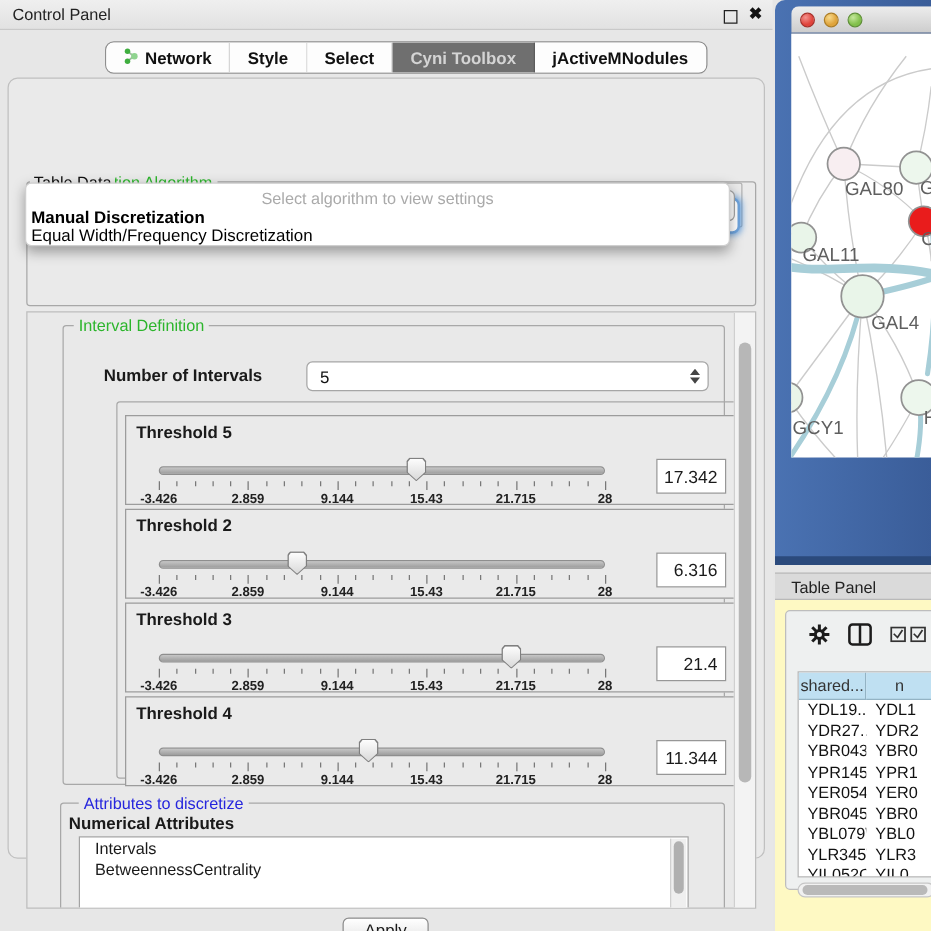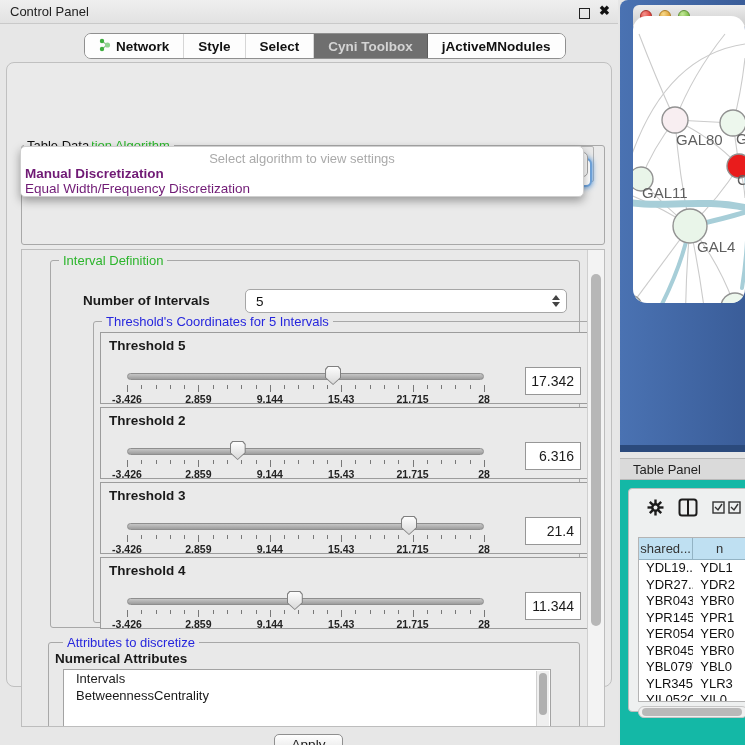--- a/index.html
+++ b/index.html
@@ -44,21 +44,21 @@
   .spin { width:20px; display:flex; flex-direction:column; align-items:center; justify-content:center; gap:2px; }
   .spin i { width:0; height:0; border-left:4px solid transparent; border-right:4px solid transparent; display:block; }
   .spin .up { border-bottom:5px solid #444; }
   .spin .dn { border-top:5px solid #444; }
   #table-combo { left:10px; top:6px; width:556px; height:25px; position:absolute; }
 
   
   #algo-popup { left:13px; top:83px; width:564px; height:51px; background:#fff; border:1px solid #cfcfcf;
     border-radius:5px; box-shadow:0 4px 10px rgba(0,0,0,.35); z-index:50; }
   #popup-hint { left:0; right:0; top:4px; text-align:center; color:#aaa; font-size:13px; position:absolute; }
-  .popup-item { position:absolute; left:4px; font-size:13.5px; color:#701a75; white-space:nowrap; }
+  .popup-item { position:absolute; left:4px; font-size:13.5px; color:#000000; white-space:nowrap; }
   #popup-item-0 { top:19px; font-weight:bold; }
   #popup-item-1 { top:34px; }
 
   
   #scroll-pane { left:14px; top:186px; width:584px; height:478px; background:#e9e9e9;
     border:1px solid #bdbdbd; overflow:hidden; }
   #v-scrollbar { position:absolute; right:0; top:0; width:17px; height:478px; background:#f3f3f3;
     border-left:1px solid #cfcfcf; }
   #v-thumb { position:absolute; left:3px; top:24px; width:10px; height:352px; background:#b7b7b7; border-radius:6px; }
 
@@ -101,27 +101,27 @@
 
   
   #net-window { left:620px; top:0; width:125px; height:452px;
     background:linear-gradient(90deg,#4a72b2,#3a5d99); border-top-left-radius:8px; }
   #net-titlebar { position:absolute; left:13px; top:5px; right:0; height:22px;
     background:linear-gradient(#ededed,#cdcdcd); border-top-left-radius:6px; border-bottom:1px solid #9a9a9a; }
   .tl { position:absolute; top:5px; width:12px; height:12px; border-radius:50%; }
   #tl-red { left:7px; background:radial-gradient(circle at 35% 30%, #f3928d, #e0443c 60%); border:1px solid #a8322c; }
   #tl-yellow { left:26px; background:radial-gradient(circle at 35% 30%, #f7d98b, #dfa43c 60%); border:1px solid #ad7e27; }
   #tl-green { left:45px; background:radial-gradient(circle at 35% 30%, #c4e79a, #82c04c 60%); border:1px solid #61913a; }
-  #net-canvas { position:absolute; left:13px; top:16px; right:0; height:287px; background:#fff; overflow:hidden;border-radius:14px; }
+  #net-canvas { position:absolute; left:13px; top:27px; right:0; height:339px; background:#fff; overflow:hidden; }
   #net-bottom-strip { position:absolute; left:0; right:0; top:445px; height:7px; background:#2b4a7c; }
 
   #tp-titlebar { left:620px; top:458px; width:125px; height:22px; background:#dadada;
     border-top:1px solid #b9b9b9; border-bottom:1px solid #b9b9b9; }
   #tp-title { position:absolute; left:13px; top:3px; color:#222; }
-  #tp-body { left:620px; top:480px; width:125px; height:265px; background:#14b8a6; overflow:hidden; }
+  #tp-body { left:620px; top:480px; width:125px; height:265px; background:#fef9c3; overflow:hidden; }
   #tp-inner { position:absolute; left:8px; top:8px; width:130px; height:224px; background:#eef0f0;
     border:1px solid #bdbdbd; border-radius:4px; }
   #tp-toolbar { position:absolute; left:0; top:0; right:0; height:40px; display:flex; align-items:center; gap:14px; padding-left:18px; }
   #tp-table { position:absolute; left:9px; top:48px; width:110px; height:165px; background:#fff; border:1px solid #b4b4b4; overflow:hidden; }
   #tp-header { display:flex; height:22px; }
   .th-cell { background:#bfe0f2; border-right:1px solid #93b3c4; border-bottom:1px solid #93b3c4;
     font-size:13px; color:#333; display:flex; align-items:center; justify-content:center; white-space:nowrap; }
   .th-0 { width:91px; }
   .th-1 { width:90px; }
   .t-row { display:flex; height:16.5px; }
@@ -204,21 +204,20 @@
           <span id="num-int-label">Number of Intervals</span>
           <div id="num-int-combo" class="combo">
             <span class="cval">5</span>
             <span class="spin">
                 <i class="up"></i>
                 <i class="dn"></i>
               </span>
           </div>
 
           <div id="thr-group" class="titled-border">
-            <span class="tb-label blue-t">Threshold's Coordinates for 5 Intervals</span>
 
             <div class="thr-panel" style="top:10px">
               <span class="thr-title">Threshold 5</span>
               <div class="trackzone">
                 <div class="track"></div>
                 <div class="thumb" style="left: calc(57.7197% - 8px);"></div>
               </div>
               <div class="ticks">
                   <div class="tick major" style="left: 0%;"></div>
                   <div class="tick" style="left: 4%;"></div>

